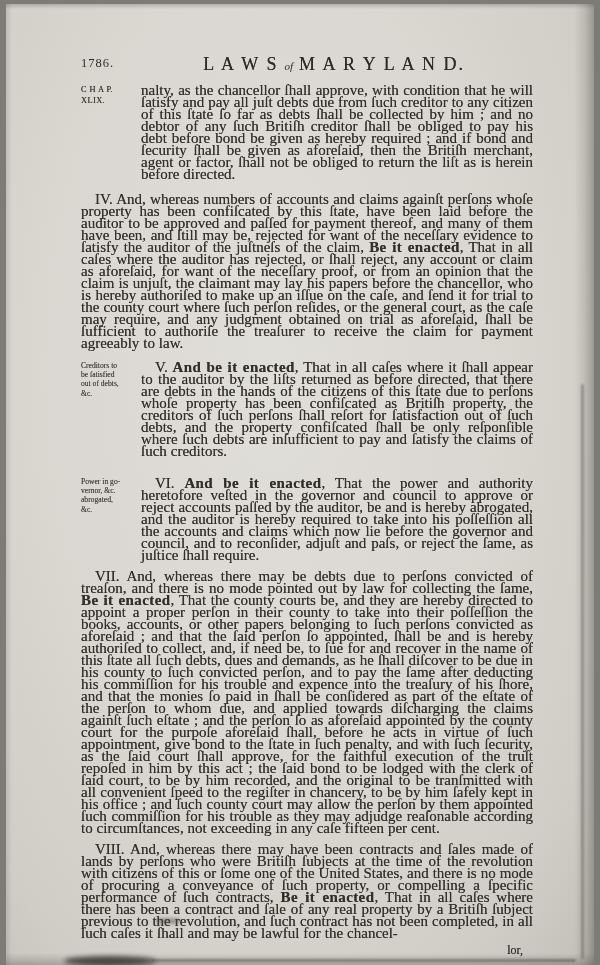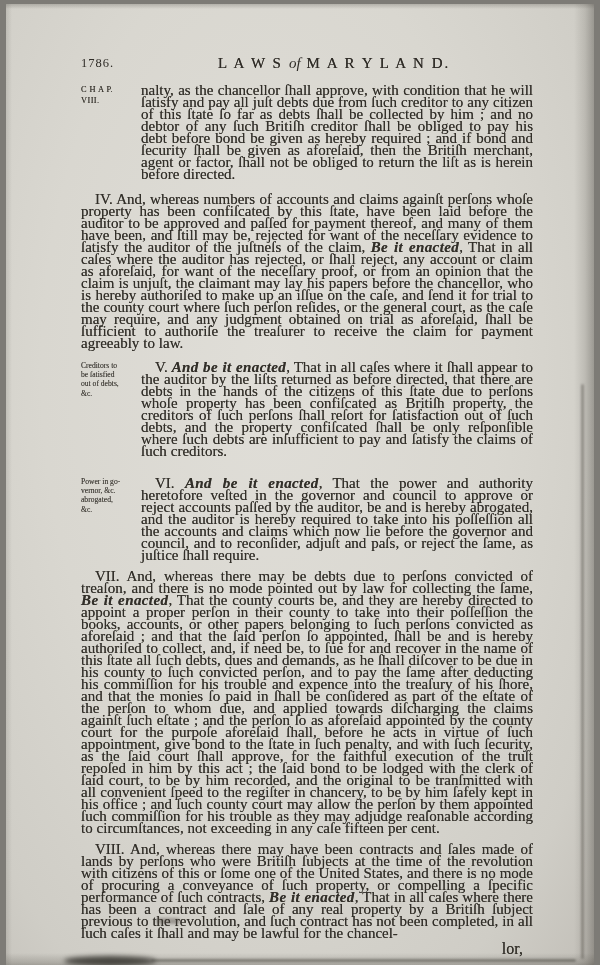--- a/index.html
+++ b/index.html
@@ -17,56 +17,56 @@
   .edge-right-line { top:380px; right:10px; width:3px; height:575px; background:rgba(70,66,60,0.38); filter:blur(1.2px); border-radius:2px; }
   .edge-bottom { bottom:0; left:0; width:100%; height:16px; background:linear-gradient(to bottom, rgba(90,87,80,0) 0%, rgba(80,77,70,0.25) 60%, rgba(58,55,49,0.42) 100%); }
   .blotch      { left:58px; bottom:3px; width:92px; height:10px; background:rgba(40,38,33,0.78); border-radius:50%; filter:blur(2.5px); }
   .bottom-line { left:145px; bottom:7px; width:425px; height:3px; background:rgba(60,57,51,0.45); filter:blur(1.2px); border-radius:2px; }
   .smudge      { left:150px; top:914px; width:24px; height:6px; background:rgba(70,66,58,0.40); filter:blur(1.5px); border-radius:3px; }
 
   
   .header { position:absolute; top:50px; left:75px; width:452px; height:20px; color:#2e2b26; }
   .year   { position:absolute; left:0; top:2px; font-size:12.5px; letter-spacing:1px; color:#2f2c27; }
   .title  { position:absolute; left:56%; top:0; transform:translateX(-50%); white-space:nowrap; }
-  .title .caps { font-size:15px; letter-spacing:2px; text-shadow:0 0 0.5px rgba(46,43,38,0.8); }
-  .title .of   { font-style:italic; font-size:15px; margin:0 6px;font-family:Liberation Serif, serif; }
+  .title .caps { font-size:18px; letter-spacing:2px; text-shadow:0 0 0.5px rgba(46,43,38,0.8); }
+  .title .of   { font-style:italic; font-size:11px; margin:0 6px;font-family:Liberation Serif, serif; }
 
   
   .content { position:absolute; top:80px; left:75px; width:452px; color:#322f29; }
   .section { display:flex; }
   .note-col { width:60px; flex:0 0 60px; padding-right:6px; }
   .margin-note { font-size:7.6px; line-height:9.2px; white-space:pre-line; color:#3e3b35; text-shadow:0 0 0.4px rgba(62,59,53,0.6); }
   .chap { font-size:8.4px; line-height:11px; letter-spacing:0.4px; white-space:pre-line; color:#33302a; text-shadow:0 0 0.4px rgba(51,48,42,0.6); }
   .body-col { flex:1; min-width:0; }
   .para { font-size:15px; line-height:12px; text-align:justify; text-indent:14px;
           word-spacing:0.2px; text-shadow:0 0 0.5px rgba(50,47,42,0.75); }
   .para.first { text-indent:0; }
-  .enact { font-weight:bold; letter-spacing:0.4px;font-style:italic; }
+  .enact { font-weight:bold; letter-spacing:0.4px; }
   .ital  { }
   .catchword-row { text-align:right; padding-right:10px; margin-top:1px; }
-  .catchword { font-size:16px; text-shadow:0 0 0.5px rgba(50,47,42,0.75); }
+  .catchword { font-size:12px; text-shadow:0 0 0.5px rgba(50,47,42,0.75); }
 </style>
 </head>
 <body>
 
 <div class="page">
 
   <div class="header">
     <span class="year">1786.</span>
     <span class="title">
       <span class="caps">L A W S</span><span class="of">of</span><span class="caps">M A R Y L A N D.</span>
     </span>
   </div>
 
   <div class="content">
 
     <div class="section" style="margin-bottom:13px">
       <div class="note-col">
         <div class="chap">C H A P.
-VIII.</div>
+XLIX.</div>
       </div>
       <div class="body-col">
         <p class="para first"><span>nalty, as the chancellor ſhall approve, with condition that he will ſatisfy and pay all juſt debts due from ſuch creditor to any citizen of this ſtate ſo far as debts ſhall be collected by him ; and no debtor of any ſuch Britiſh creditor ſhall be obliged to pay his debt before bond be given as hereby required ; and if bond and ſecurity ſhall be given as aforeſaid, then the Britiſh merchant, agent or factor, ſhall not be obliged to return the liſt as is herein before directed.</span></p>
       </div>
     </div>
 
     <div class="section" style="margin-bottom:12px">
       <div class="body-col">
         <p class="para"><span>IV. And, whereas numbers of accounts and claims againſt perſons whoſe property has been confiſcated by this ſtate, have been laid before the auditor to be approved and paſſed for payment thereof, and many of them have been, and ſtill may be, rejected for want of the neceſſary evidence to ſatisfy the auditor of the juſtneſs of the claim, </span><span class="enact">Be it enacted</span><span>, That in all caſes where the auditor has rejected, or ſhall reject, any account or claim as aforeſaid, for want of the neceſſary proof, or from an opinion that the claim is unjuſt, the claimant may lay his papers before the chancellor, who is hereby authoriſed to make up an iſſue on the caſe, and ſend it for trial to the county court where ſuch perſon reſides, or the general court, as the caſe may require, and any judgment obtained on trial as aforeſaid, ſhall be ſufficient to authoriſe the treaſurer to receive the claim for payment agreeably to law.</span></p>
       </div>

